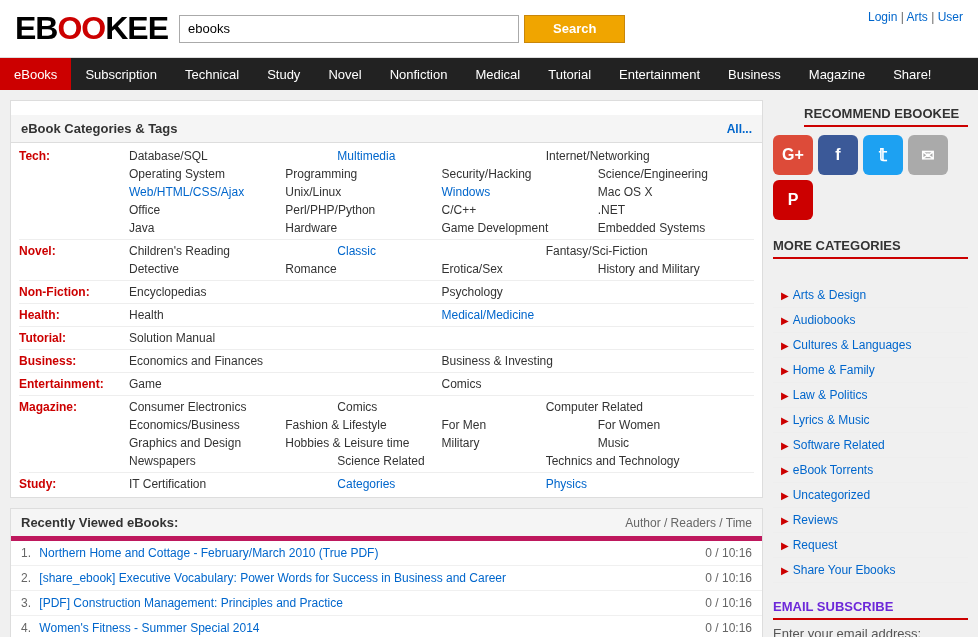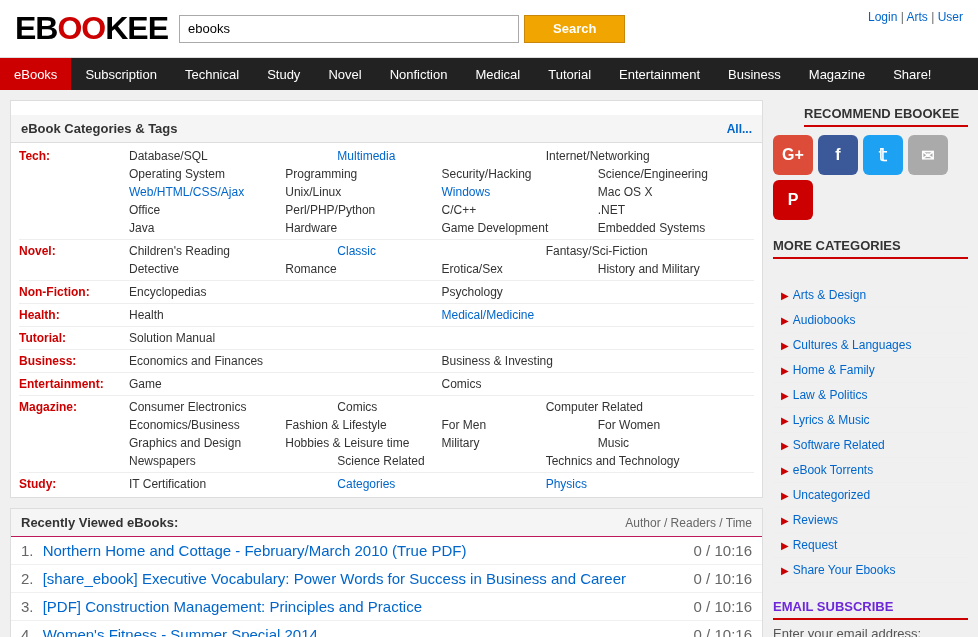--- a/index.html
+++ b/index.html
@@ -31,24 +31,24 @@
     .box-header a { color: #0066cc; font-size: 12px; text-decoration: none; }
     .cat-row { display: flex; padding: 2px 8px; }
     .cat-label { color: #c00; font-weight: bold; min-width: 110px; font-size: 12px; }
     .cat-cells { display: flex; flex: 1; gap: 0; }
     .cat-cell { flex: 1; font-size: 12px; }
     .cat-cell a { color: #0066cc; text-decoration: none; }
     .cat-cell.plain { color: #333; }
     .cat-divider { border-top: 1px solid #eee; margin: 2px 8px; }
 
     
-    .recent-header { background: #f5f5f5; border-bottom: 1px solid #be185d; padding: 6px 10px; display: flex; justify-content: space-between; align-items: center; }
+    .recent-header { background: #f5f5f5; border-bottom: 5px solid #be185d; padding: 6px 10px; display: flex; justify-content: space-between; align-items: center; }
     .recent-title { font-weight: bold; font-size: 13px; }
     .recent-meta { font-size: 12px; color: #666; }
-    .recent-item { padding: 5px 10px; border-bottom: 1px solid #f0f0f0; display: flex; justify-content: space-between; font-size: 15px; }
+    .recent-item { padding: 5px 10px; border-bottom: 1px solid #f0f0f0; display: flex; justify-content: space-between; font-size: 12px; }
     .recent-item a { color: #0066cc; text-decoration: none; }
     .recent-num { color: #666; margin-right: 5px; }
     .recent-stat { color: #666; white-space: nowrap; margin-left: 10px; }
 
     
     .sidebar-title { font-weight: bold; font-size: 13px; color: #333; margin-bottom: 8px; padding: 6px 0 4px 0; border-bottom: 2px solid #c00; margin-left: 31px; }
     .social-icons { display: flex; gap: 5px; margin-bottom: 12px; flex-wrap: wrap; }
     .social-icon { width: 40px; height: 40px; border-radius: 6px; display: flex; align-items: center; justify-content: center; font-weight: bold; color: #fff; font-size: 16px; cursor: pointer; }
     .social-g { background: #dd4b39; }
     .social-f { background: #3b5998; }

